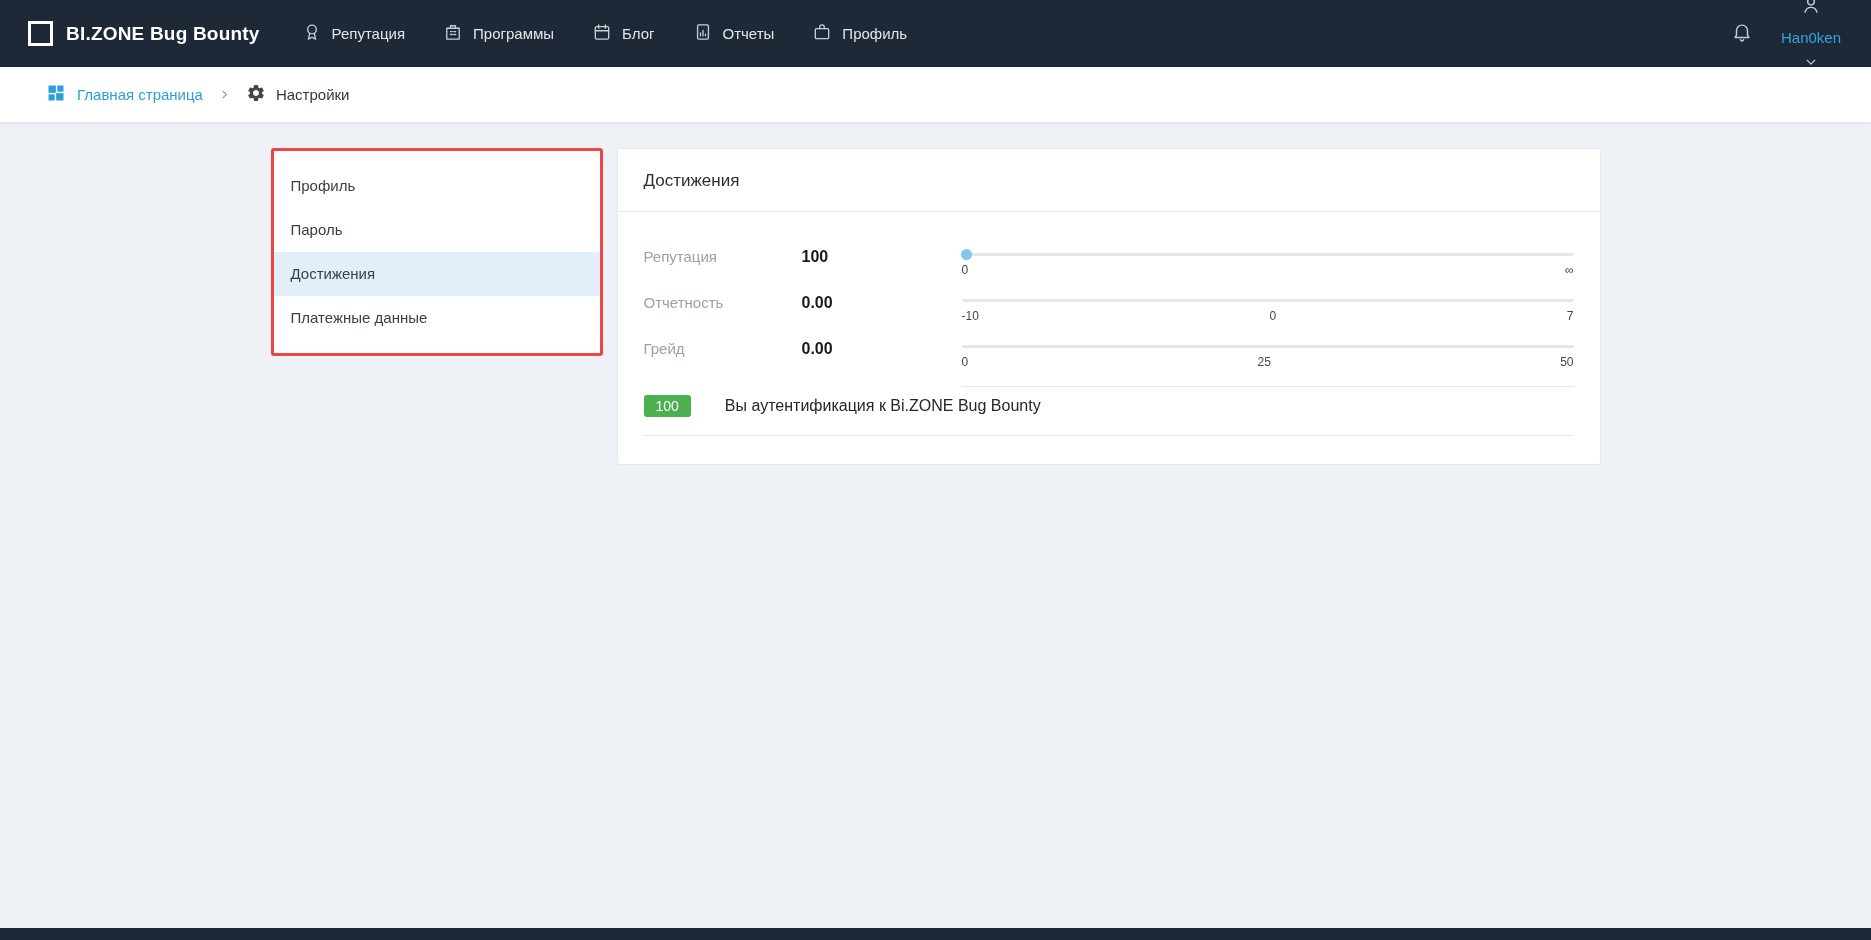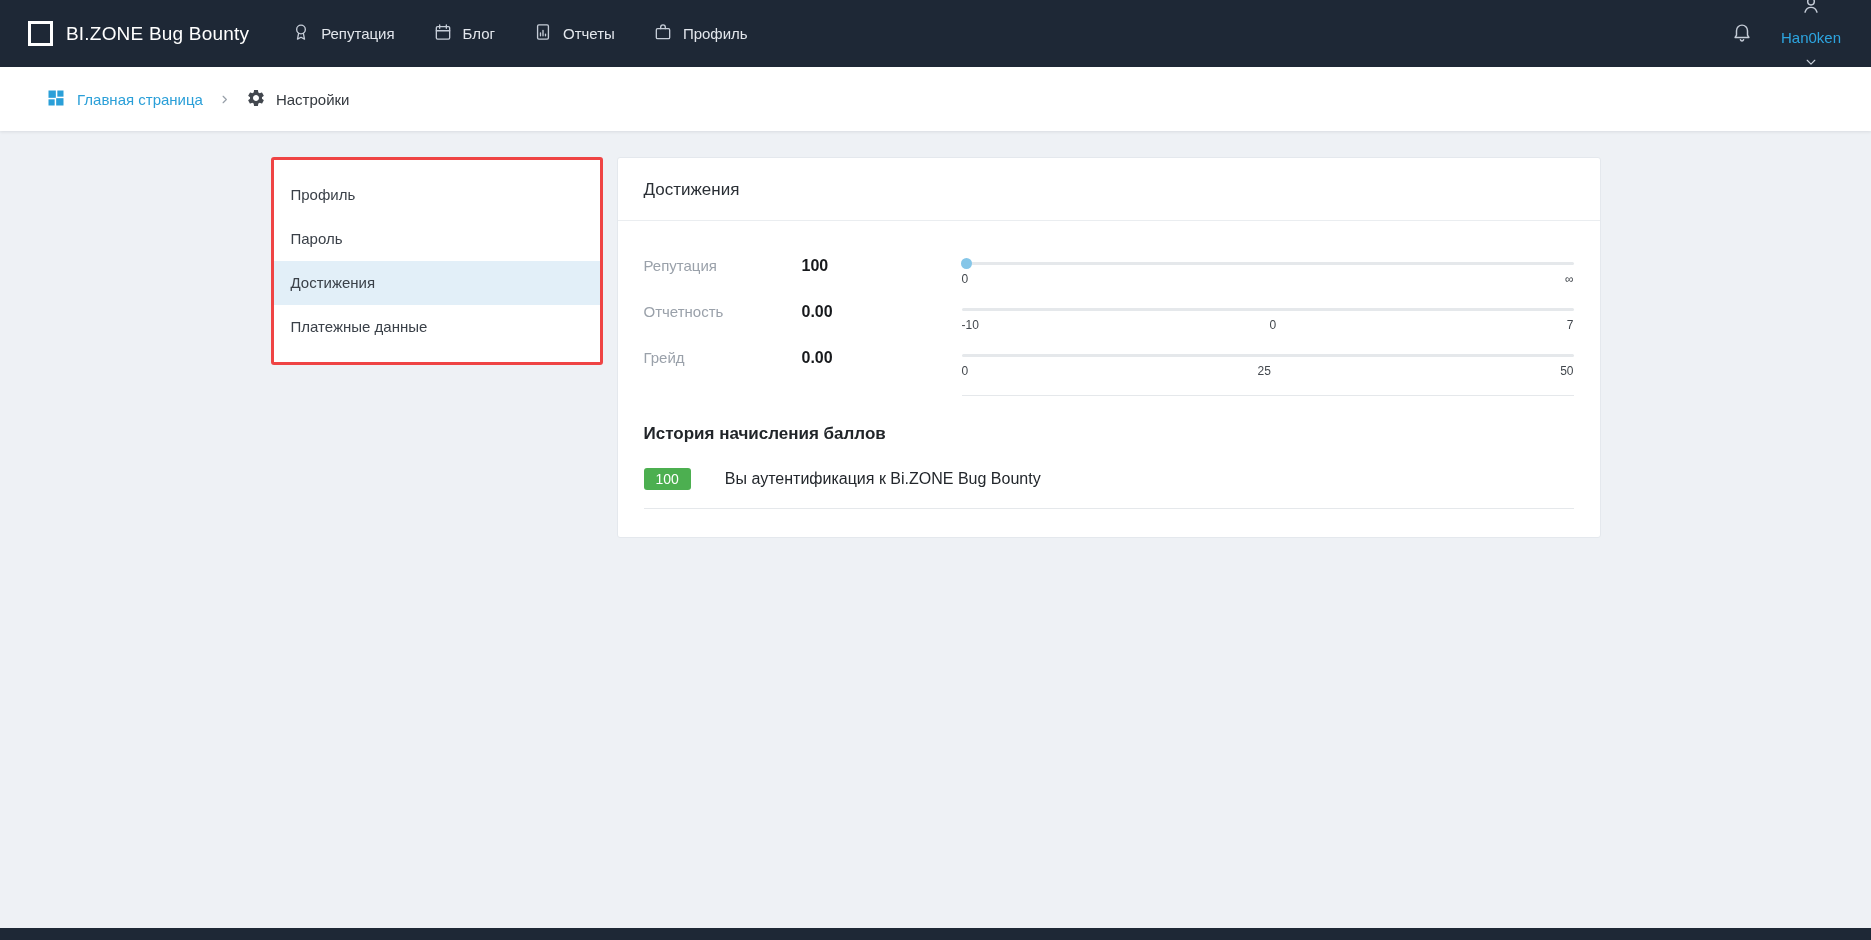--- a/index.html
+++ b/index.html
@@ -13,35 +13,35 @@
   
   .topnav {
     height: 67px;
     background: #1e2836;
     display: flex;
     align-items: center;
     padding: 0 30px 0 28px;
   }
   .brand { display: flex; align-items: center; gap: 13px; cursor: pointer; }
   .logo-box { width: 25px; height: 25px; border: 3px solid #ffffff; display: inline-block; }
-  .brand-text { color: #ffffff; font-size: 19px; font-weight: 400; letter-spacing: .2px; }
+  .brand-text { color: #ffffff; font-size: 19px; font-weight: 700; letter-spacing: .2px; }
   .nav-menu { display: flex; margin-left: 42px; gap: 38px; }
   .nav-item {
     display: flex; align-items: center; gap: 10px;
     color: #e2e6ec; font-size: 15px; cursor: pointer; height: 67px;
   }
   .nav-item svg { stroke: #c6cdd8; }
   .nav-right { margin-left: auto; display: flex; align-items: center; gap: 28px; }
   .icon-btn { display: flex; align-items: center; cursor: pointer; }
   .user-chip { display: flex; align-items: center; gap: 9px; cursor: pointer; flex-direction: column; }
   .user-name { color: #2da5e0; font-size: 15px; }
 
   
   .crumb-bar {
-    height: 64px; background: #ffffff;
+    height: 55px; background: #ffffff;
     display: flex; align-items: center;
     padding: 0 46px;
     box-shadow: 0 1px 3px rgba(27, 38, 49, .10);
     position: relative; z-index: 2;
   }
   .crumb-home { display: flex; align-items: center; gap: 11px; color: #2a9fd8; font-size: 15px; cursor: pointer; }
   .crumb-sep { display: flex; align-items: center; margin: 0 16px; }
   .crumb-current { display: flex; align-items: center; gap: 10px; color: #33383e; font-size: 15px; }
 
   
@@ -112,20 +112,29 @@
 
   <nav class="nav-menu">
     <div class="nav-item">
       <span>
         <svg width="20" height="20" viewBox="0 0 24 24" fill="none" stroke-width="1.6" stroke-linecap="round" stroke-linejoin="round">
             <circle cx="12" cy="9" r="5.2"></circle>
             <path d="M9.2 13.4 7.8 20.6l4.2-2.3 4.2 2.3-1.4-7.2"></path>
           </svg>
       </span>
       <span>Репутация</span>
+    </div>
+    <div class="nav-item">
+      <span>
+        <svg width="20" height="20" viewBox="0 0 24 24" fill="none" stroke-width="1.6" stroke-linecap="round" stroke-linejoin="round">
+            <rect x="4.5" y="7.5" width="15" height="13"></rect>
+            <path d="M9 11.5h2.2M13 11.5h2.2M9 15h2.2M13 15h2.2M9 7.5v-3h6v3"></path>
+          </svg>
+      </span>
+      <span>Программы</span>
     </div>
     <div class="nav-item">
       <span>
         <svg width="20" height="20" viewBox="0 0 24 24" fill="none" stroke-width="1.6" stroke-linecap="round" stroke-linejoin="round">
             <rect x="4" y="5.5" width="16" height="15" rx="1.5"></rect>
             <path d="M8 3.5v4M16 3.5v4M4 10.5h16"></path>
           </svg>
       </span>
       <span>Блог</span>
     </div>
@@ -253,21 +262,20 @@
             <span>0</span>
             <span>25</span>
             <span>50</span>
           </div>
         </div>
       </div>
 
       <div class="metrics-divider"></div>
     </div>
 
-    <div class="history-title">История начисления баллов</div>
 
     <div class="history-row">
       <span class="points-badge">100</span>
       <span class="history-text">Вы аутентификация к Bi.ZONE Bug Bounty</span>
     </div>
   </section>
 
 </div>
 
 <div class="footer-strip"></div>

